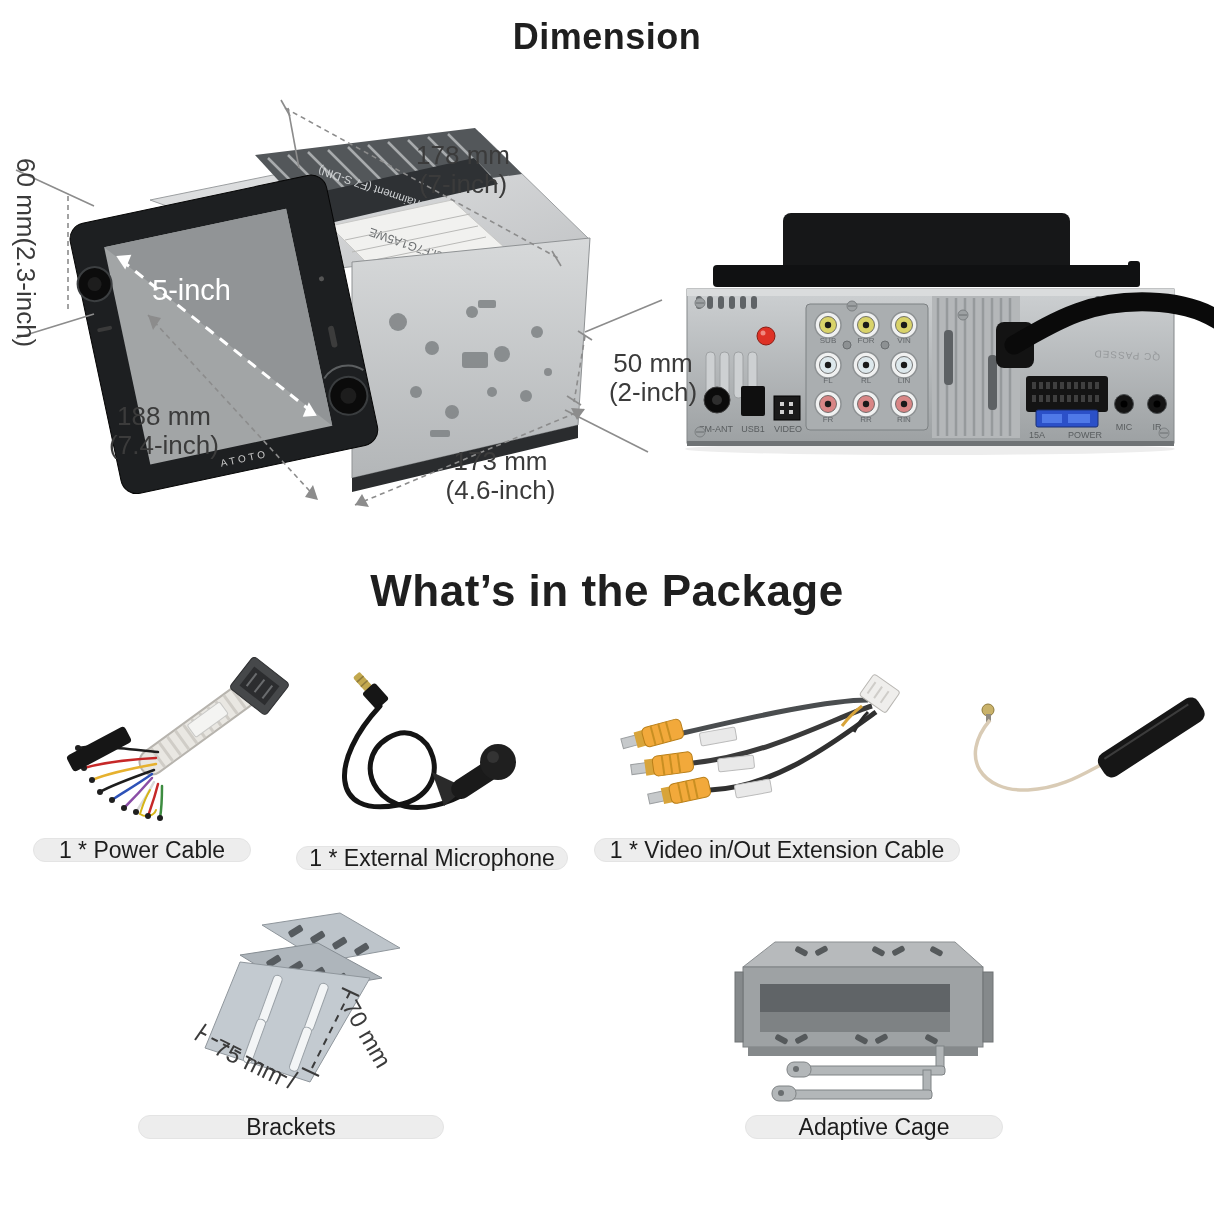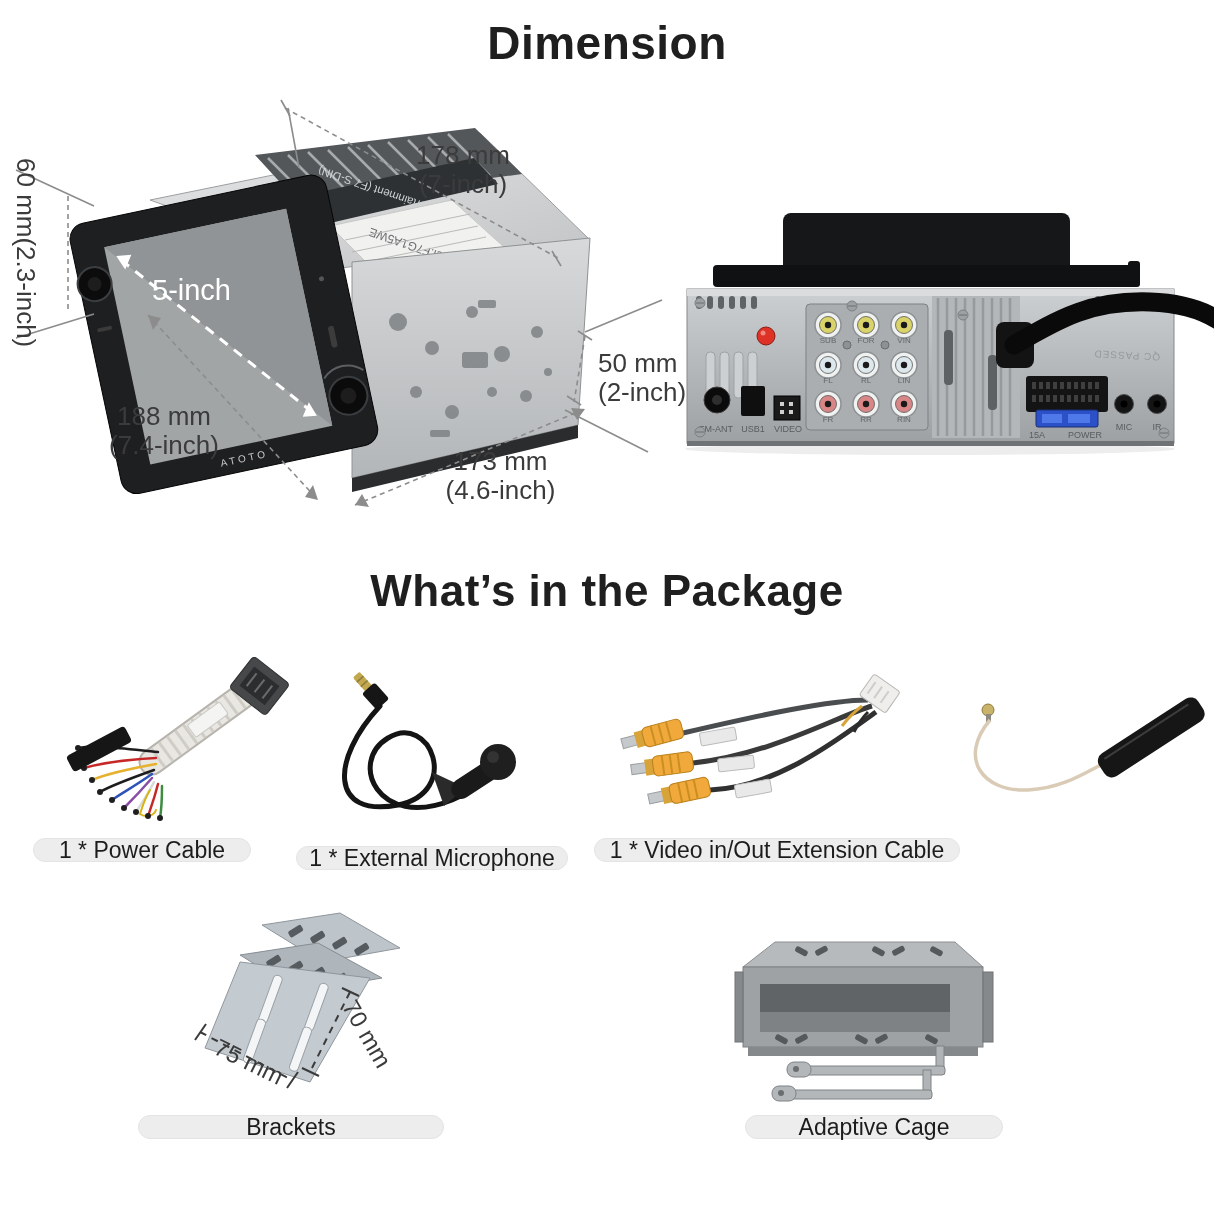--- a/index.html
+++ b/index.html
@@ -1,29 +1,29 @@
 <!DOCTYPE html>
 <html><head>
 <meta charset="utf-8">
 <style>
   html,body{margin:0;padding:0;background:#fff;}
   .canvas{position:relative;width:1214px;height:1214px;background:#fff;overflow:hidden;
           font-family:"Liberation Sans",sans-serif;}
   svg{position:absolute;left:0;top:0;font-family:"Liberation Sans",sans-serif;}
   .title{position:absolute;left:0;width:1214px;text-align:center;margin:0;
          font-weight:700;color:#1f1f1f;letter-spacing:.5px;}
-  .t-dim{top:16px;font-size:46px;}
+  .t-dim{top:16px;font-size:36px;}
   .t-pkg{top:566px;font-size:44px;}
   .dim-label{position:absolute;font-size:26px;color:#3b3b3b;line-height:1.13;
              white-space:pre-line;text-align:center;}
   .l178{left:398px;top:141px;width:130px;}
   .l60{left:40px;top:158px;transform:rotate(90deg);transform-origin:left top;
        white-space:nowrap;text-align:left;}
   .l5in{left:152px;top:274px;width:130px;color:#ffffff;font-size:29px;text-align:left;}
-  .l50{left:598px;top:349px;width:110px;text-align:left;}
+  .l50{left:598px;top:349px;width:110px;text-align:center;}
   .l188{left:84px;top:402px;width:160px;}
   .l118{left:418px;top:447px;width:165px;}
   .bdim{position:absolute;font-size:24px;color:#3b3b3b;white-space:nowrap;}
   .l75{left:212px;top:1048px;transform:rotate(26deg);}
   .l70{left:330px;top:1020px;transform:rotate(60deg);}
   .pill{position:absolute;height:24px;background:#ededed;border:1px solid #e4e4e4;
         border-radius:21px;display:flex;align-items:center;justify-content:center;
         font-size:23px;color:#1c1c1c;box-sizing:border-box;}
   .p1{left:33px;top:838px;width:218px;}
   .p2{left:296px;top:838px;width:272px;margin-top:8px;}

